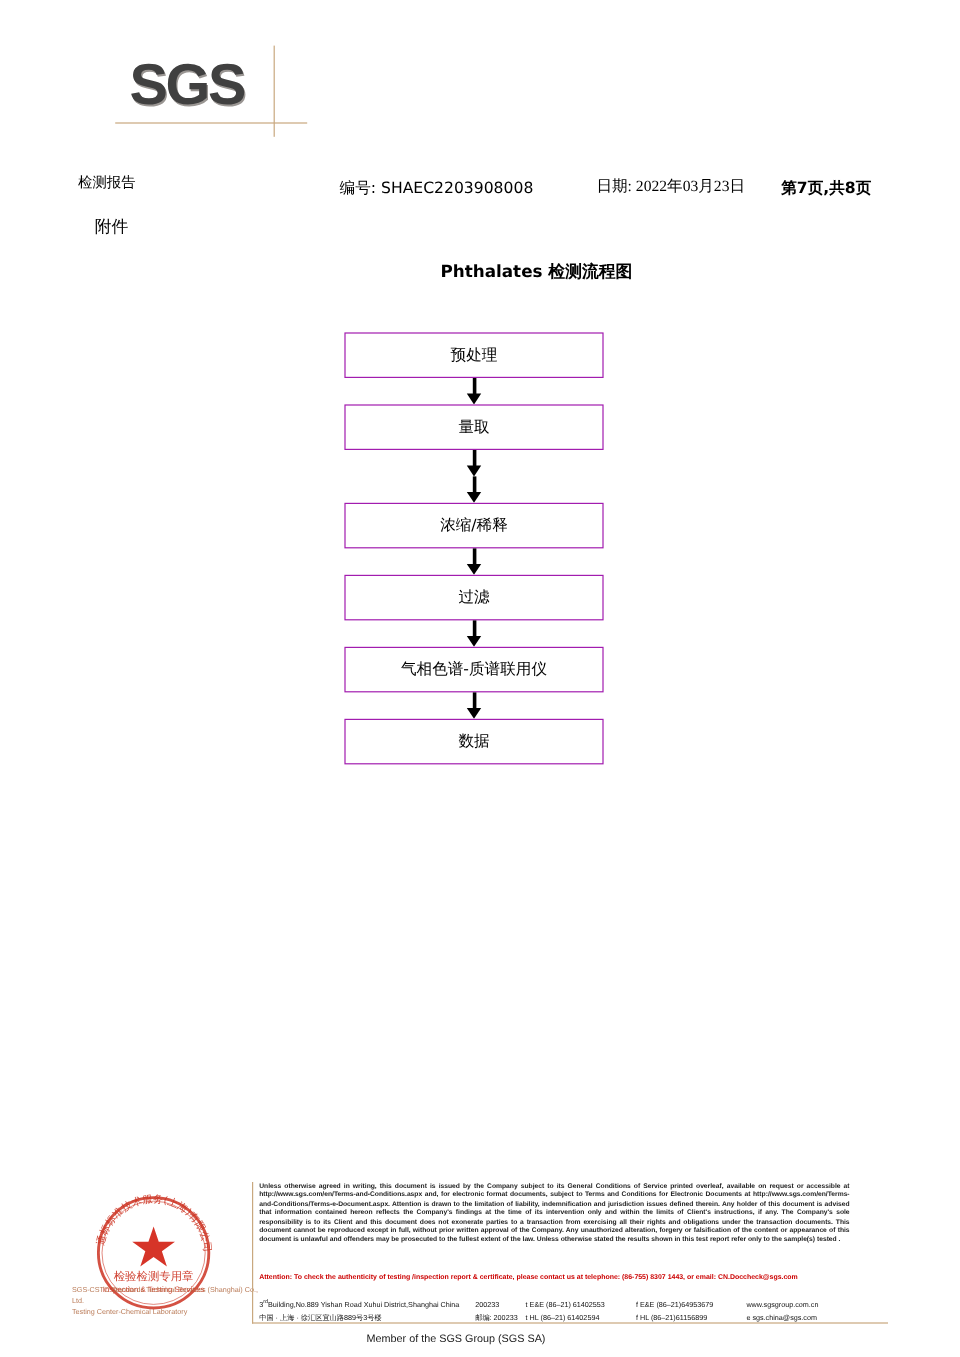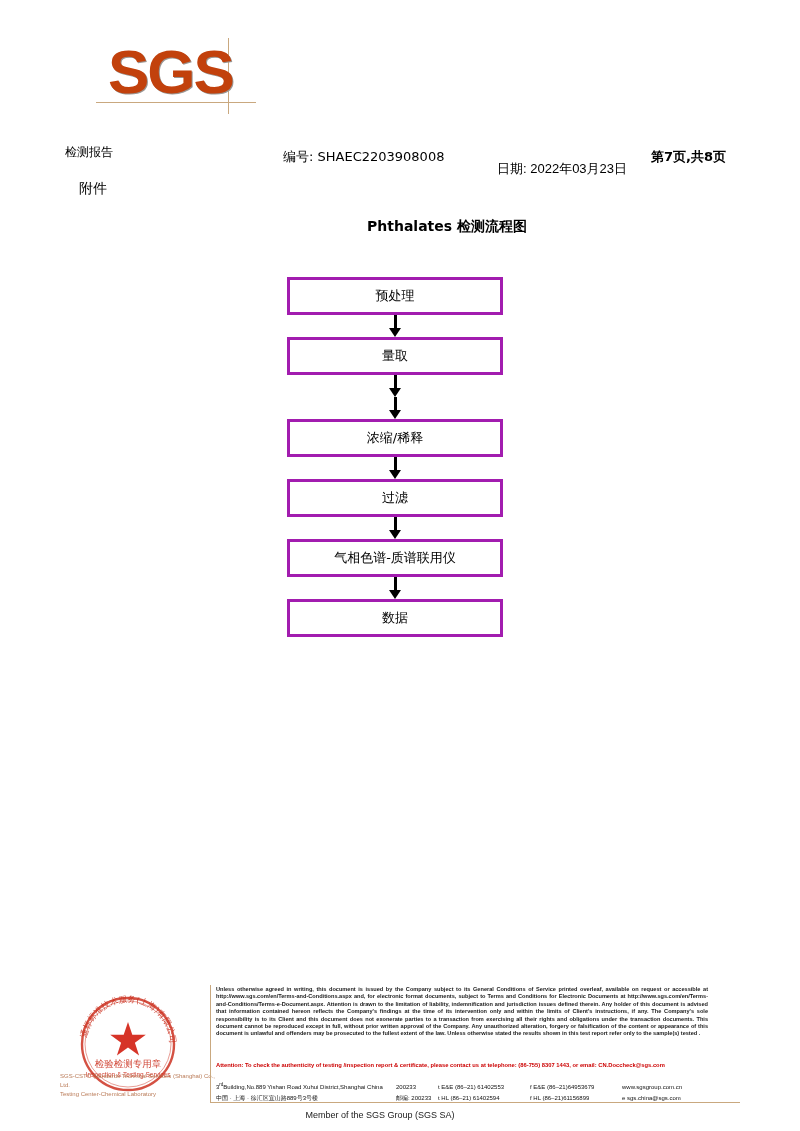--- a/index.html
+++ b/index.html
@@ -26,23 +26,23 @@
     top: 38px;
     width: 140px;
     height: 80px;
   }
   .logo-text {
     position: absolute;
     left: 0;
     top: 0;
     font-family: "Liberation Sans", sans-serif;
     font-weight: bold;
-    font-size: 62px;
+    font-size: 48px;
     letter-spacing: -2px;
-    color: #c2410c;
+    color: #404040;
     line-height: 68px;
     text-shadow: 1px 1px 0 #9a9693;
   }
   .logo-vline {
     position: absolute;
     left: 120px;
     top: 0px;
     width: 1px;
     height: 76px;
     background: #c9a87f;
@@ -75,23 +75,23 @@
   .hdr-no {
     position: absolute;
     left: 283px;
     top: 148px;
     font-size: 13px;
     font-family: "DejaVu Sans", "Liberation Sans", sans-serif;
   }
   .hdr-date {
     position: absolute;
     left: 497px;
-    top: 160px;
+    top: 146px;
     font-size: 13px;
-    font-family: Liberation Sans, sans-serif;
+    font-family: Liberation Serif, serif;
   }
   .hdr-page {
     position: absolute;
     left: 651px;
     top: 148px;
     font-size: 13px;
     font-family: "DejaVu Sans", "Liberation Sans", sans-serif;
     font-weight: bold;
   }
 
@@ -110,21 +110,21 @@
   .flow {
     position: absolute;
     left: 287px;
     top: 277px;
     width: 216px;
   }
   .flow-box {
     position: relative;
     width: 216px;
     height: 38px;
-    border: 3px solid #a21caf;
+    border: 1px solid #a21caf;
     box-sizing: border-box;
     display: flex;
     align-items: center;
     justify-content: center;
     font-size: 13px;
     font-family: "DejaVu Sans", "Liberation Sans", sans-serif;
     background: #ffffff;
   }
   .flow-arrow {
     position: relative;

